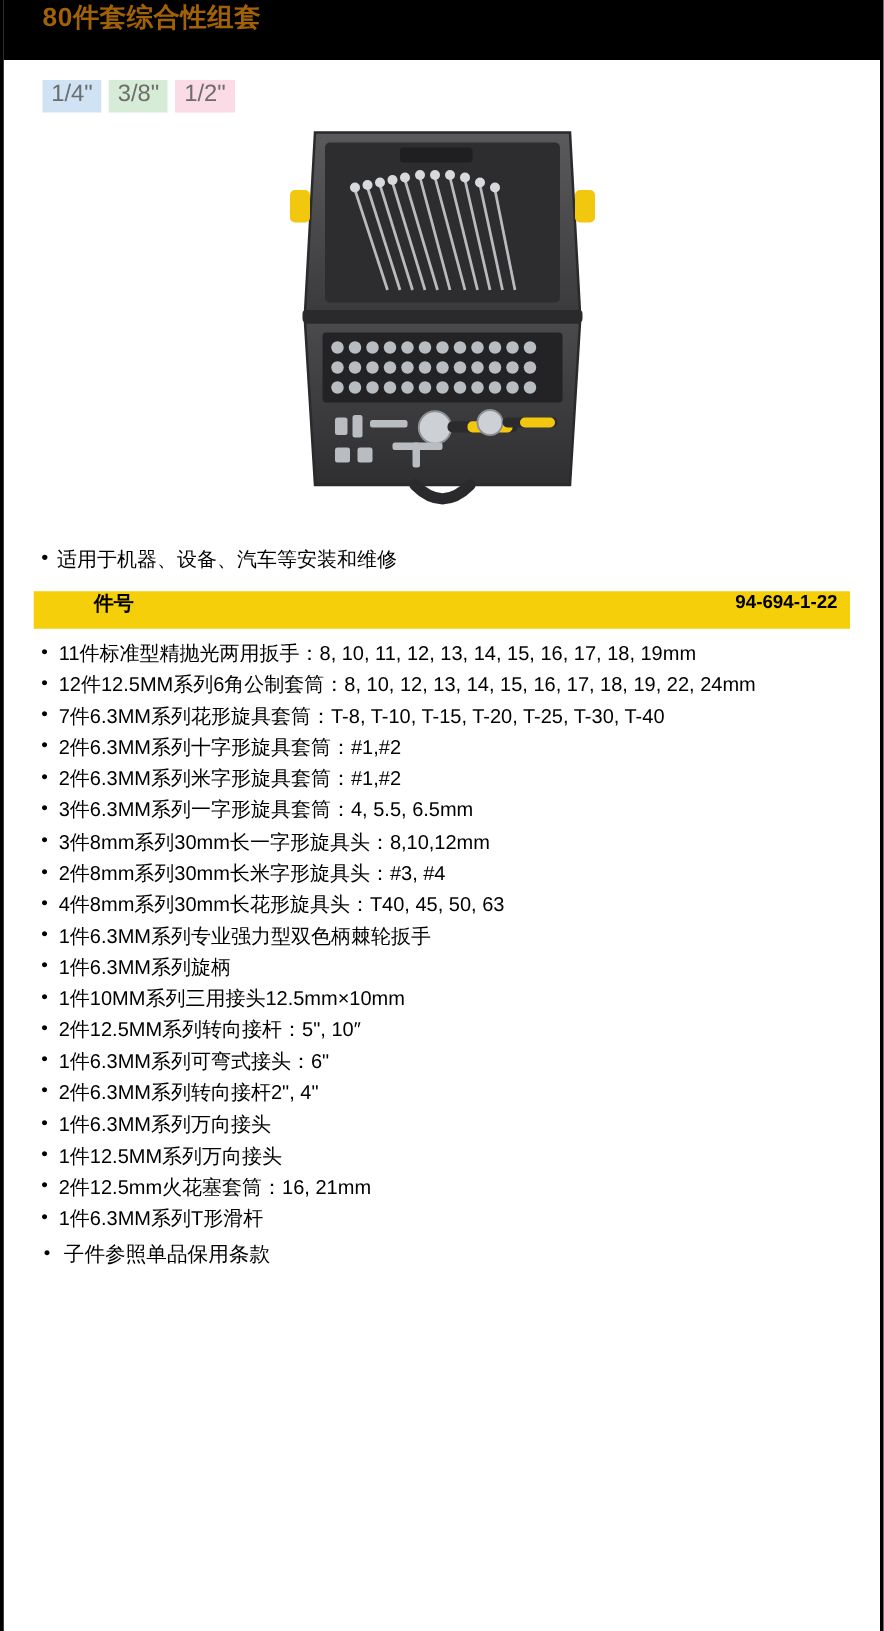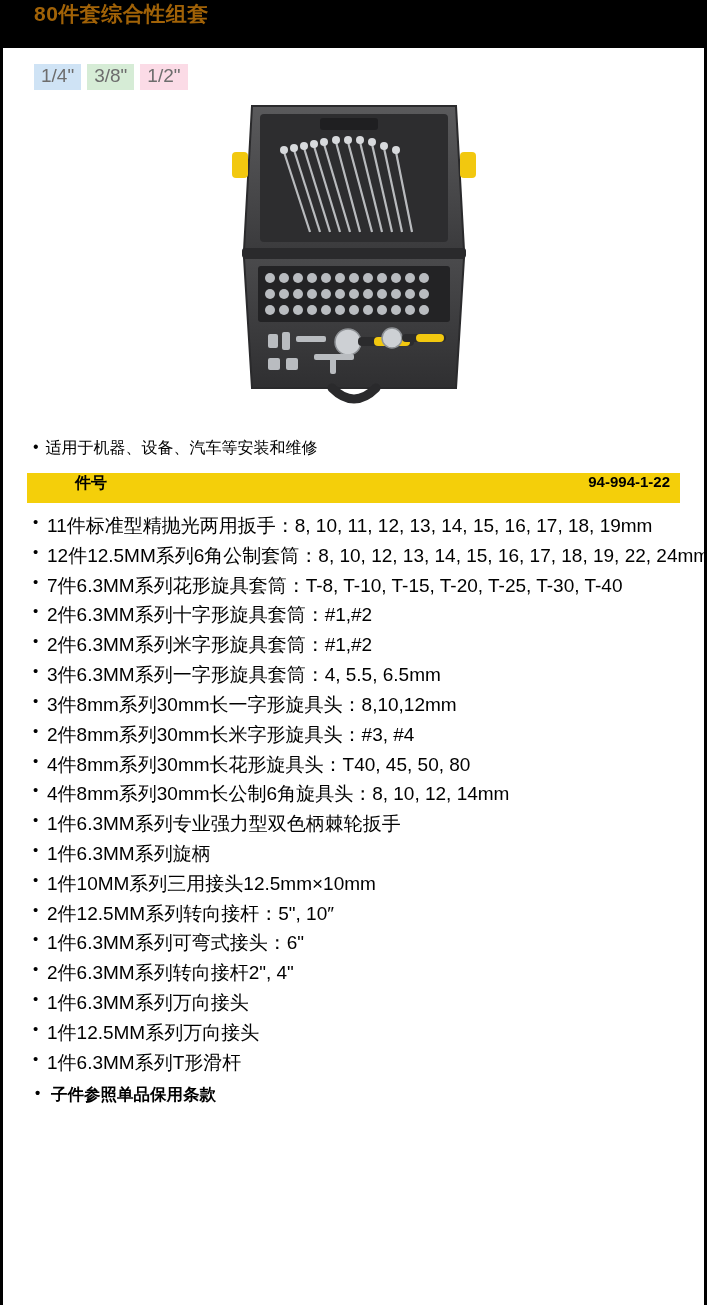--- a/index.html
+++ b/index.html
@@ -82,36 +82,35 @@
   .partno-bar .num { font-weight: bold; font-size: 15px; }
 
   ul.spec-list {
     list-style: none;
     margin: 8px 0 0 0;
     padding: 0 10px 0 30px;
   }
   ul.spec-list li {
     position: relative;
     padding-left: 14px;
-    font-size: 19px;
+    font-size: 16px;
     line-height: 1.57;
     white-space: nowrap;
   }
   ul.spec-list li::before {
     content: "•";
     position: absolute;
     left: 0;
     top: -1px;
     font-size: 15px;
   }
   ul.spec-list li.last {
     font-size: 16.5px;
     padding-left: 18px;
     padding-top: 4px;
-    font-weight: bold;
   }
   ul.spec-list li.last::before { left: 2px; top: 3px; }
 </style>
 </head>
 <body>
 
 <div class="page">
 
   <div class="title-bar">
     <span>80件套综合性组套</span>
@@ -237,39 +236,39 @@
     </svg>
   </div>
 
   <div class="feature-line">
     <span class="bullet">•</span>
     <span>适用于机器、设备、汽车等安装和维修</span>
   </div>
 
   <div class="partno-bar">
     <span>件号</span>
-    <span class="num">94-994-1-22</span>
+    <span class="num">94-694-1-22</span>
   </div>
 
   <ul class="spec-list">
     <li>11件标准型精抛光两用扳手：8, 10, 11, 12, 13, 14, 15, 16, 17, 18, 19mm</li>
     <li>12件12.5MM系列6角公制套筒：8, 10, 12, 13, 14, 15, 16, 17, 18, 19, 22, 24mm</li>
     <li>7件6.3MM系列花形旋具套筒：T-8, T-10, T-15, T-20, T-25, T-30, T-40</li>
     <li>2件6.3MM系列十字形旋具套筒：#1,#2</li>
     <li>2件6.3MM系列米字形旋具套筒：#1,#2</li>
     <li>3件6.3MM系列一字形旋具套筒：4, 5.5, 6.5mm</li>
     <li>3件8mm系列30mm长一字形旋具头：8,10,12mm</li>
     <li>2件8mm系列30mm长米字形旋具头：#3,  #4</li>
-    <li>4件8mm系列30mm长花形旋具头：T40, 45, 50, 80</li>
-    <li>4件8mm系列30mm长公制6角旋具头：8, 10, 12, 14mm</li>
+    <li>4件8mm系列30mm长花形旋具头：T40, 45, 50, 63</li>
     <li>1件6.3MM系列专业强力型双色柄棘轮扳手</li>
     <li>1件6.3MM系列旋柄</li>
     <li>1件10MM系列三用接头12.5mm×10mm</li>
     <li>2件12.5MM系列转向接杆：5", 10″</li>
     <li>1件6.3MM系列可弯式接头：6"</li>
     <li>2件6.3MM系列转向接杆2", 4"</li>
     <li>1件6.3MM系列万向接头</li>
     <li>1件12.5MM系列万向接头</li>
+    <li>2件12.5mm火花塞套筒：16, 21mm</li>
     <li>1件6.3MM系列T形滑杆</li>
     <li class="last">子件参照单品保用条款</li>
   </ul>
 
 </div>
 
 </body></html>

